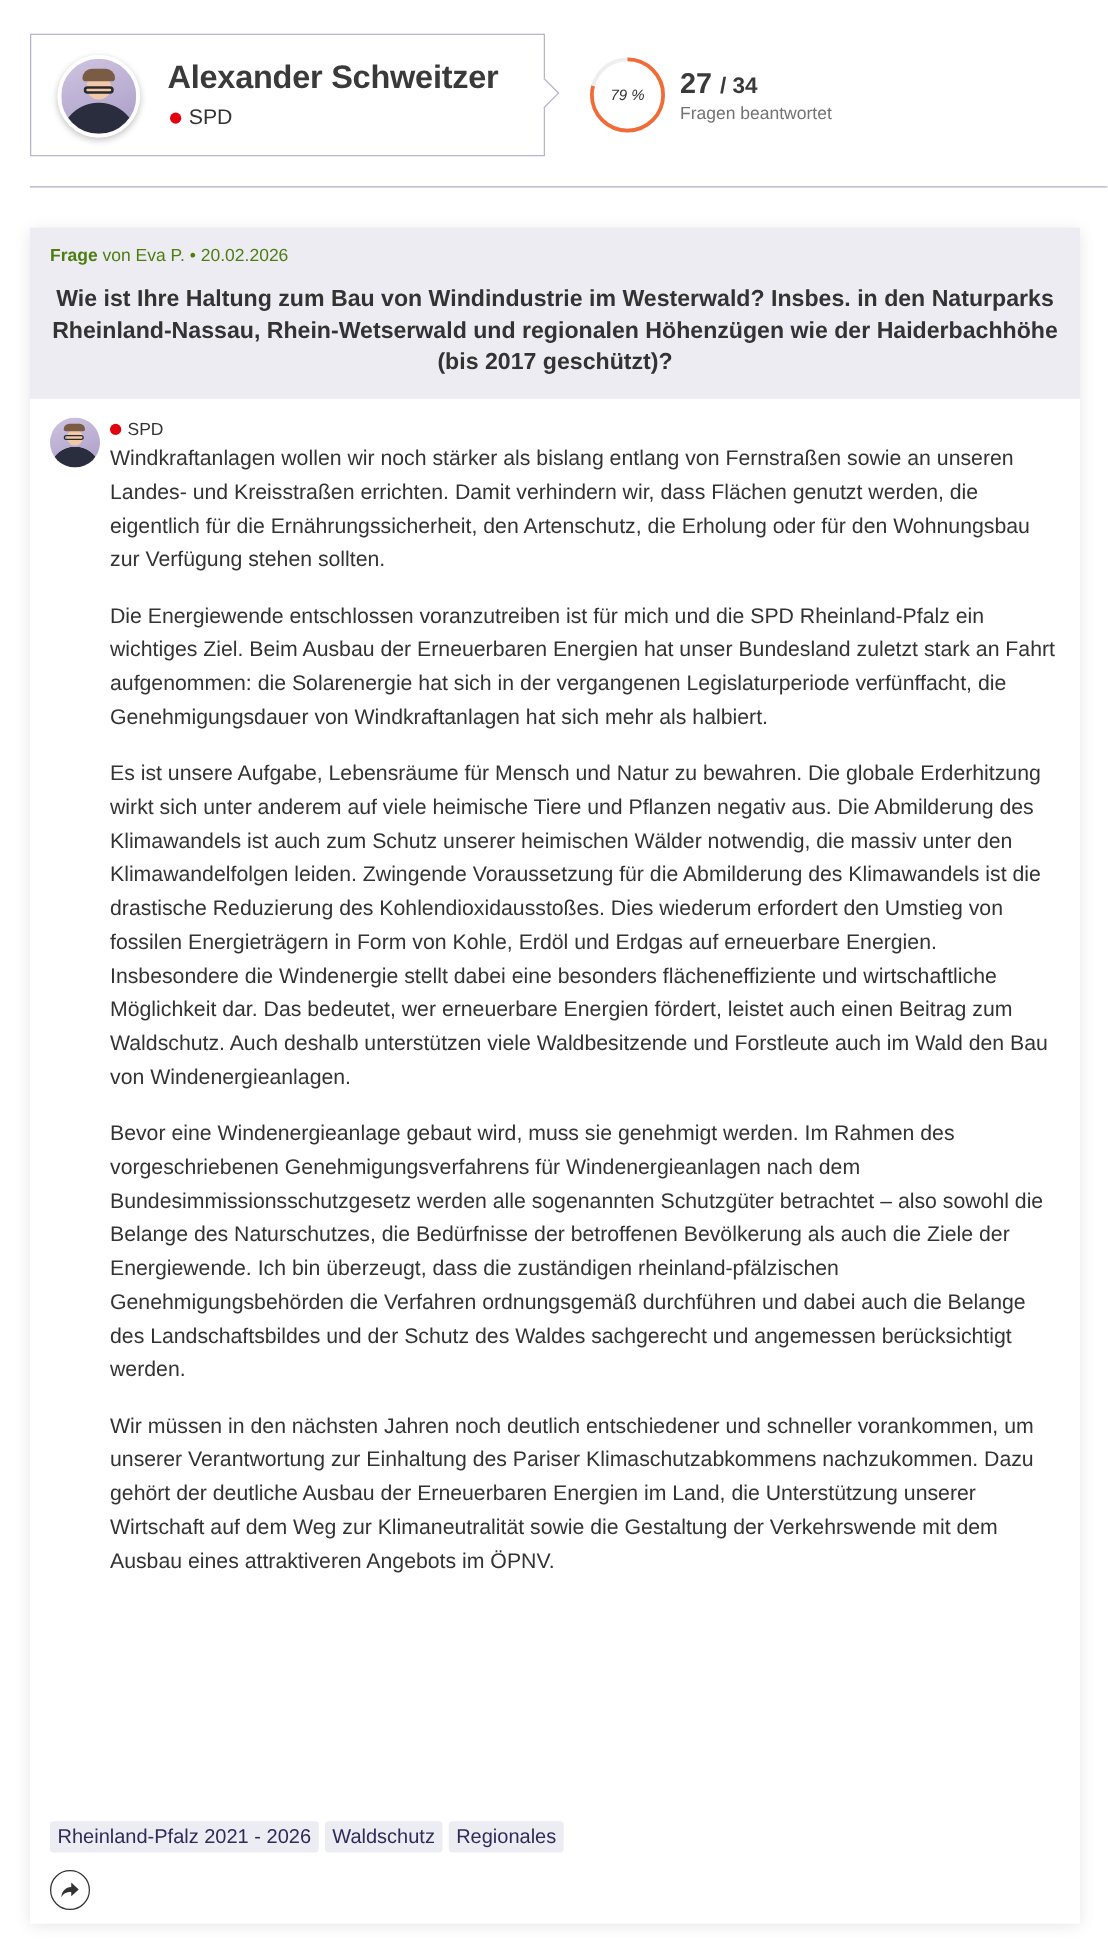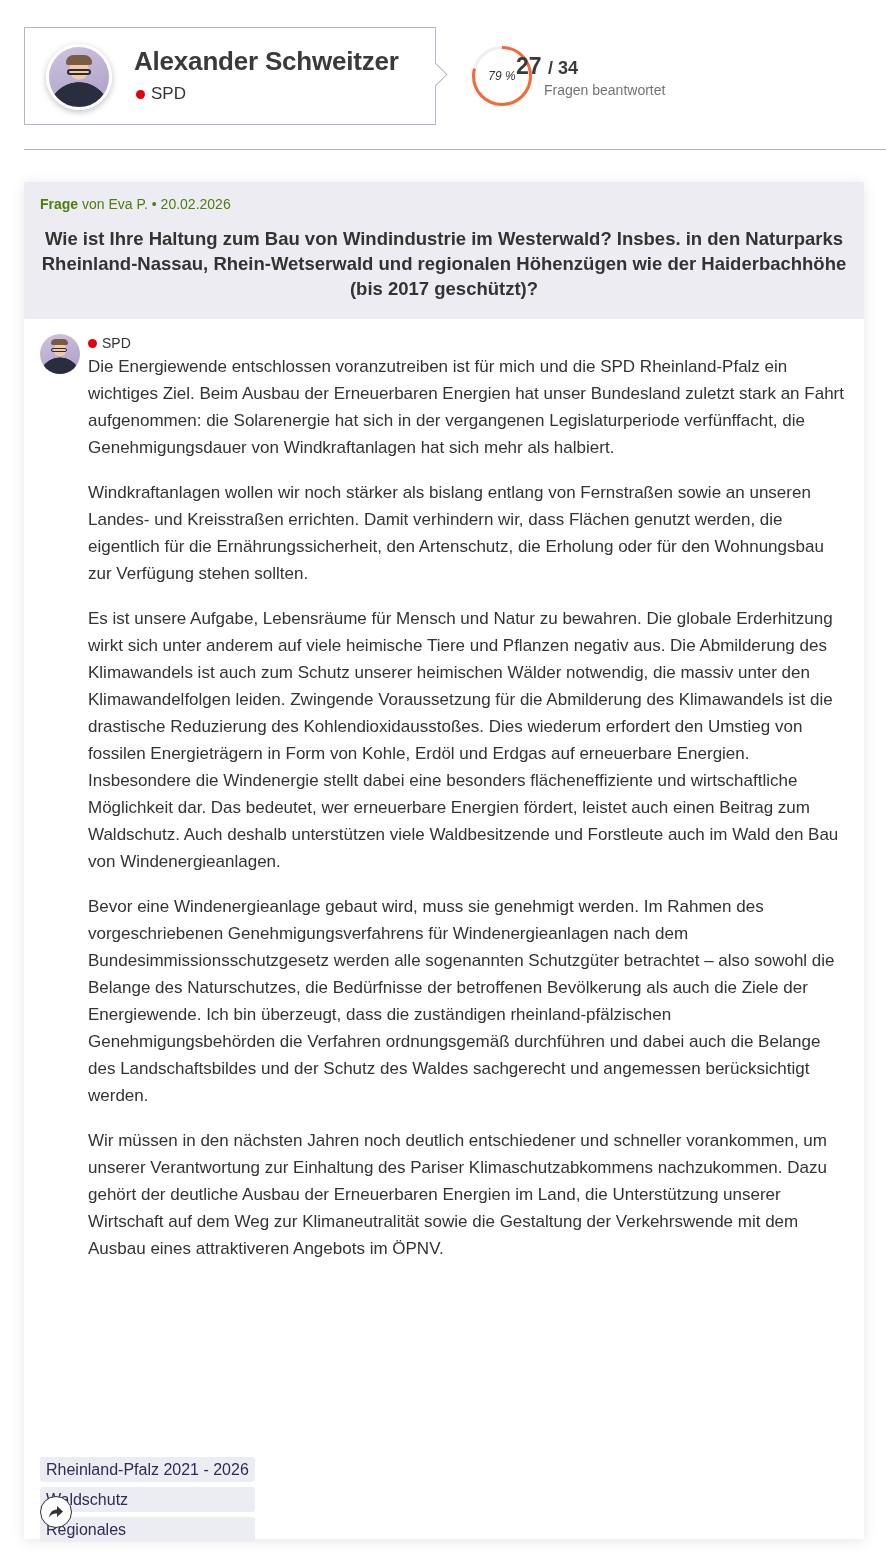--- a/index.html
+++ b/index.html
@@ -24,21 +24,21 @@
     border: 3px solid #fff; box-shadow: 0 2px 6px rgba(0,0,0,0.25); overflow: hidden;
   }
   .avatar-lg .glasses { position: absolute; left: 18px; top: 22px; width: 24px; height: 6px; border: 2px solid #2a2a2a; border-radius: 3px; }
   .avatar-lg .hair { position: absolute; left: 17px; top: 8px; width: 26px; height: 10px; background: #7a5c45; border-radius: 12px 12px 4px 4px; }
   .pol-name { position: absolute; left: 109px; top: 18px; font-size: 26px; font-weight: bold; color: #3a3a3a; letter-spacing: -0.2px; }
   .pol-party { position: absolute; left: 111px; top: 56px; font-size: 17px; color: #333; display: flex; align-items: center; }
   .party-dot { display: inline-block; width: 9px; height: 9px; border-radius: 50%; background: #e3000f; margin-right: 6px; }
 
   .progress-ring { position: absolute; left: 471px; top: 45px; width: 62px; height: 62px; }
   .progress-label { position: absolute; left: 471px; top: 45px; width: 62px; height: 62px; display: flex; align-items: center; justify-content: center; font-size: 12px; color: #333; font-style: italic; }
-  .answered-count { position: absolute; left: 516px; top: 53px; font-size: 23px; font-weight: bold; color: #3a3a3a; }
+  .answered-count { position: absolute; left: 544px; top: 53px; font-size: 23px; font-weight: bold; color: #3a3a3a; }
   .answered-count .total { font-size: 18px; }
   .answered-label { position: absolute; left: 544px; top: 82px; font-size: 14px; color: #737373; }
 
   .divider { position: absolute; left: 24px; top: 149px; width: 862px; height: 1px; background: #b3aec2; }
 
   
   .qa-card {
     position: absolute; left: 24px; top: 182px; width: 840px; height: 1357px; background: #fff;
     box-shadow: 0 2px 12px rgba(0,0,0,0.10);
   }
@@ -57,21 +57,21 @@
   }
   .avatar-sm .glasses { position: absolute; left: 11px; top: 14px; width: 16px; height: 4px; border: 1.5px solid #2a2a2a; border-radius: 2px; }
   .avatar-sm .hair { position: absolute; left: 11px; top: 5px; width: 17px; height: 6px; background: #7a5c45; border-radius: 8px 8px 3px 3px; }
   .answer-meta { font-size: 15px; color: #333; line-height: 19px; }
   .answer-meta b { font-weight: bold; }
   .answer-party { font-size: 14px; color: #333; display: flex; align-items: center; margin-top: 2px; }
   .answer-party .party-dot { width: 9px; height: 9px; margin-right: 5px; }
   .answer-body { margin-top: 2px; }
   .answer-body p { font-size: 17px; line-height: 27px; color: #333; margin-bottom: 18px; }
 
-  .tags { position: absolute; left: 16px; top: 1275px; display: flex; gap: 5px; flex-direction: column; }
+  .tags { position: absolute; left: 16px; top: 1275px; display: flex; gap: 5px; }
   .tag { background: #ececf3; color: #2e2b57; font-size: 16px; padding: 2px 6px; border-radius: 3px; height: 25px; line-height: 21px; }
   .share-button {
     position: absolute; left: 16px; top: 1314px; width: 32px; height: 32px; border-radius: 50%;
     border: 1px solid #333; display: flex; align-items: center; justify-content: center; background: #fff; cursor: pointer;
   }
 </style>
 </head>
 <body>
 
 <div class="politician-card">
@@ -113,22 +113,22 @@
   <div class="answer">
     <div class="avatar-sm">
       <div class="hair"></div>
         <div class="glasses"></div>
     </div>
     <div class="answer-party">
       <span class="party-dot" style="background: rgb(227, 0, 15);"></span>
       <span>SPD</span>
     </div>
     <div class="answer-body">
+      <p>Windkraftanlagen wollen wir noch stärker als bislang entlang von Fernstraßen sowie an unseren Landes- und Kreisstraßen errichten. Damit verhindern wir, dass Flächen genutzt werden, die eigentlich für die Ernährungssicherheit, den Artenschutz, die Erholung oder für den Wohnungsbau zur Verfügung stehen sollten.</p>
       <p>Die Energiewende entschlossen voranzutreiben ist für mich und die SPD Rheinland-Pfalz ein wichtiges Ziel. Beim Ausbau der Erneuerbaren Energien hat unser Bundesland zuletzt stark an Fahrt aufgenommen: die Solarenergie hat sich in der vergangenen Legislaturperiode verfünffacht, die Genehmigungsdauer von Windkraftanlagen hat sich mehr als halbiert.</p>
-      <p>Windkraftanlagen wollen wir noch stärker als bislang entlang von Fernstraßen sowie an unseren Landes- und Kreisstraßen errichten. Damit verhindern wir, dass Flächen genutzt werden, die eigentlich für die Ernährungssicherheit, den Artenschutz, die Erholung oder für den Wohnungsbau zur Verfügung stehen sollten.</p>
       <p>Es ist unsere Aufgabe, Lebensräume für Mensch und Natur zu bewahren. Die globale Erderhitzung wirkt sich unter anderem auf viele heimische Tiere und Pflanzen negativ aus. Die Abmilderung des Klimawandels ist auch zum Schutz unserer heimischen Wälder notwendig, die massiv unter den Klimawandelfolgen leiden. Zwingende Voraussetzung für die Abmilderung des Klimawandels ist die drastische Reduzierung des Kohlendioxidausstoßes. Dies wiederum erfordert den Umstieg von fossilen Energieträgern in Form von Kohle, Erdöl und Erdgas auf erneuerbare Energien. Insbesondere die Windenergie stellt dabei eine besonders flächeneffiziente und wirtschaftliche Möglichkeit dar. Das bedeutet, wer erneuerbare Energien fördert, leistet auch einen Beitrag zum Waldschutz. Auch deshalb unterstützen viele Waldbesitzende und Forstleute auch im Wald den Bau von Windenergieanlagen.</p>
       <p>Bevor eine Windenergieanlage gebaut wird, muss sie genehmigt werden. Im Rahmen des vorgeschriebenen Genehmigungsverfahrens für Windenergieanlagen nach dem Bundesimmissionsschutzgesetz werden alle sogenannten Schutzgüter betrachtet – also sowohl die Belange des Naturschutzes, die Bedürfnisse der betroffenen Bevölkerung als auch die Ziele der Energiewende. Ich bin überzeugt, dass die zuständigen rheinland-pfälzischen Genehmigungsbehörden die Verfahren ordnungsgemäß durchführen und dabei auch die Belange des Landschaftsbildes und der Schutz des Waldes sachgerecht und angemessen berücksichtigt werden.</p>
       <p>Wir müssen in den nächsten Jahren noch deutlich entschiedener und schneller vorankommen, um unserer Verantwortung zur Einhaltung des Pariser Klimaschutzabkommens nachzukommen. Dazu gehört der deutliche Ausbau der Erneuerbaren Energien im Land, die Unterstützung unserer Wirtschaft auf dem Weg zur Klimaneutralität sowie die Gestaltung der Verkehrswende mit dem Ausbau eines attraktiveren Angebots im ÖPNV.</p>
     </div>
   </div>
 
   <div class="tags">
     <span class="tag">Rheinland-Pfalz 2021 - 2026</span>
     <span class="tag">Waldschutz</span>
     <span class="tag">Regionales</span>

